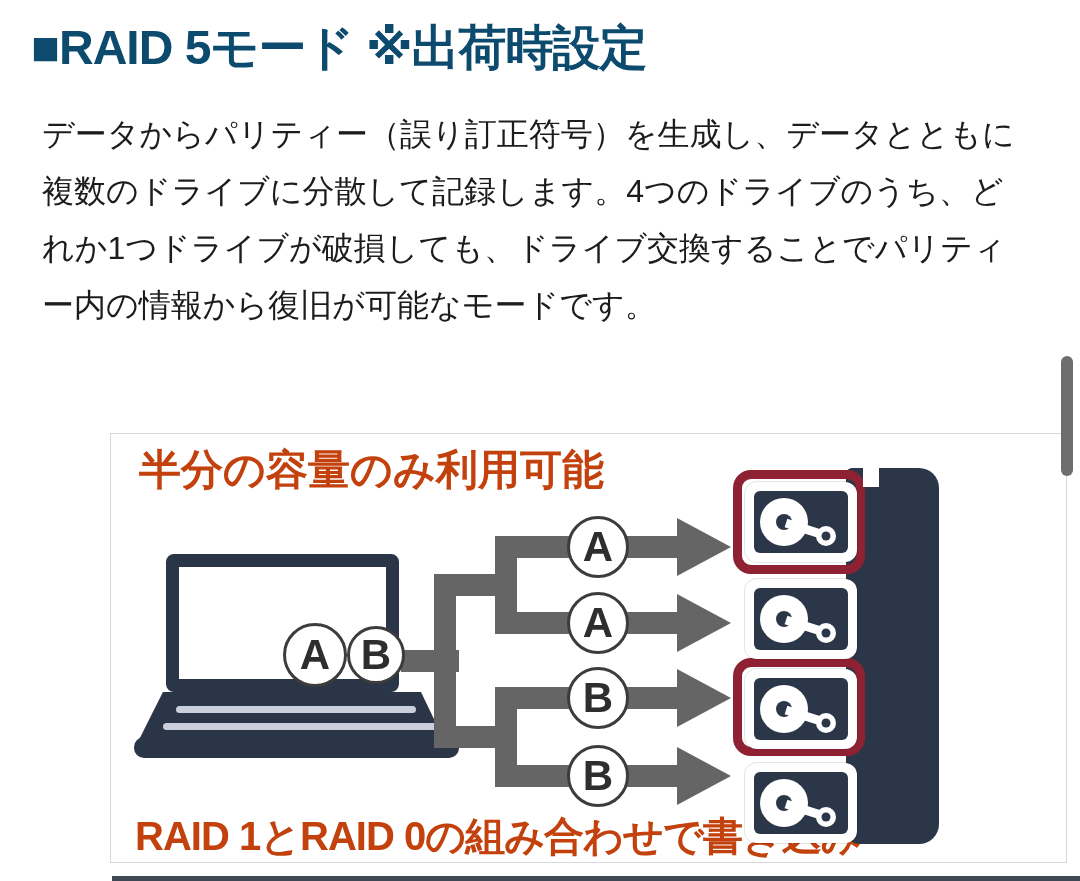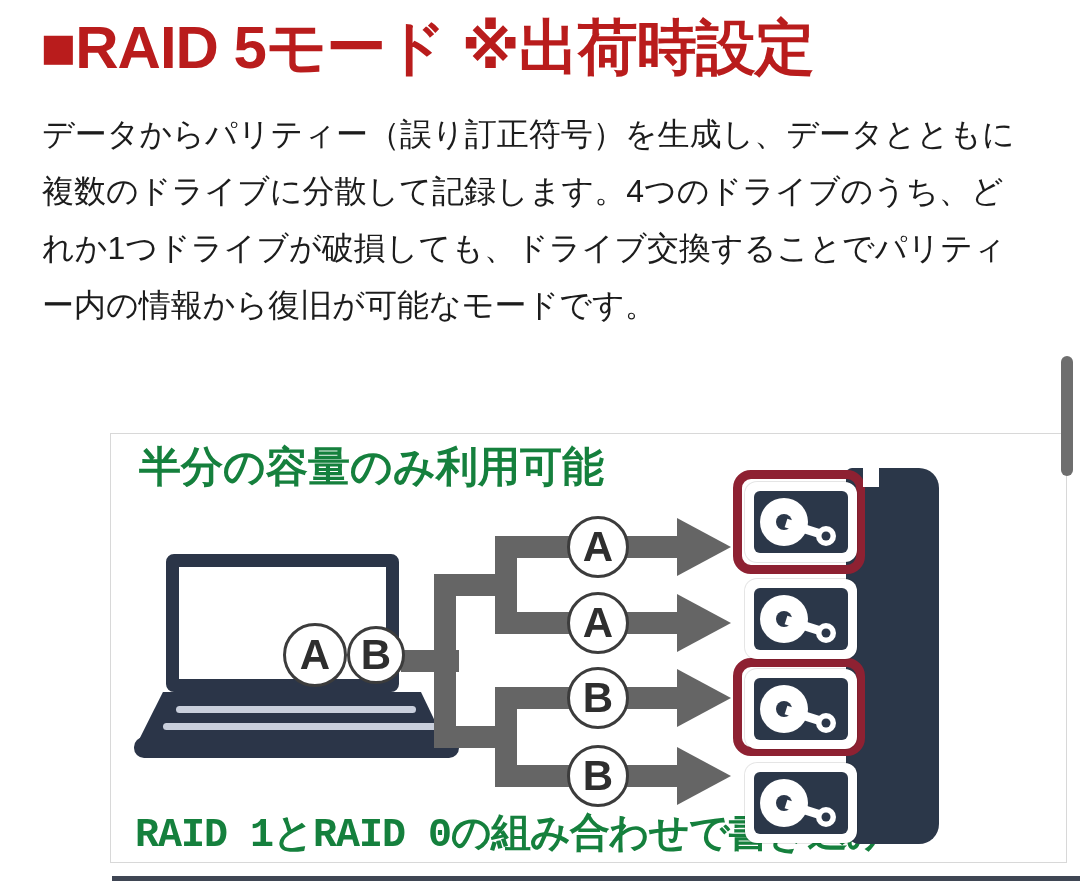--- a/index.html
+++ b/index.html
@@ -3,37 +3,37 @@
 <meta charset="utf-8">
 <style>
   * { margin: 0; padding: 0; box-sizing: border-box; }
   html, body { width: 1080px; height: 881px; background: #ffffff; overflow: hidden; }
   body { position: relative; font-family: "Liberation Sans", "DejaVu Sans", sans-serif; }
 
   .abs { position: absolute; }
 
   
   .page-title {
-    left: 40px; top: 18px; width: 1000px;
-    font-size: 60px; line-height: 60px; font-weight: 700; color: #b91c1c;
+    left: 31px; top: 18px; width: 1000px;
+    font-size: 48px; line-height: 60px; font-weight: 700; color: #0c4a6e;
     letter-spacing: -1px; white-space: nowrap;
   }
   .description {
     left: 42px; top: 106px; width: 992px;
     font-size: 32px; line-height: 57px; color: #1c1c1c;
     letter-spacing: 0px;
   }
 
   
   .figure {
     left: 110px; top: 433px; width: 957px; height: 430px;
     background: #ffffff; border: 1px solid #d8d8d8;
   }
   .fig-note {
-    font-weight: 600; color: #15803d; font-family: Liberation Mono, monospace;
+    font-weight: 600; color: #c2410c;
   }
   .fig-note.top { left: 28px; top: 13px; font-size: 42px; line-height: 46px; white-space: nowrap; }
   .fig-note.bottom { left: 24px; top: 380px; font-size: 40px; line-height: 44px; white-space: nowrap; letter-spacing: -1px; }
 
   
   .laptop-screen {
     left: 55px; top: 120px; width: 233px; height: 138px;
     border: 13px solid #2b3548; border-radius: 8px; background: #ffffff; z-index: 1;
   }
   .laptop-deck {

